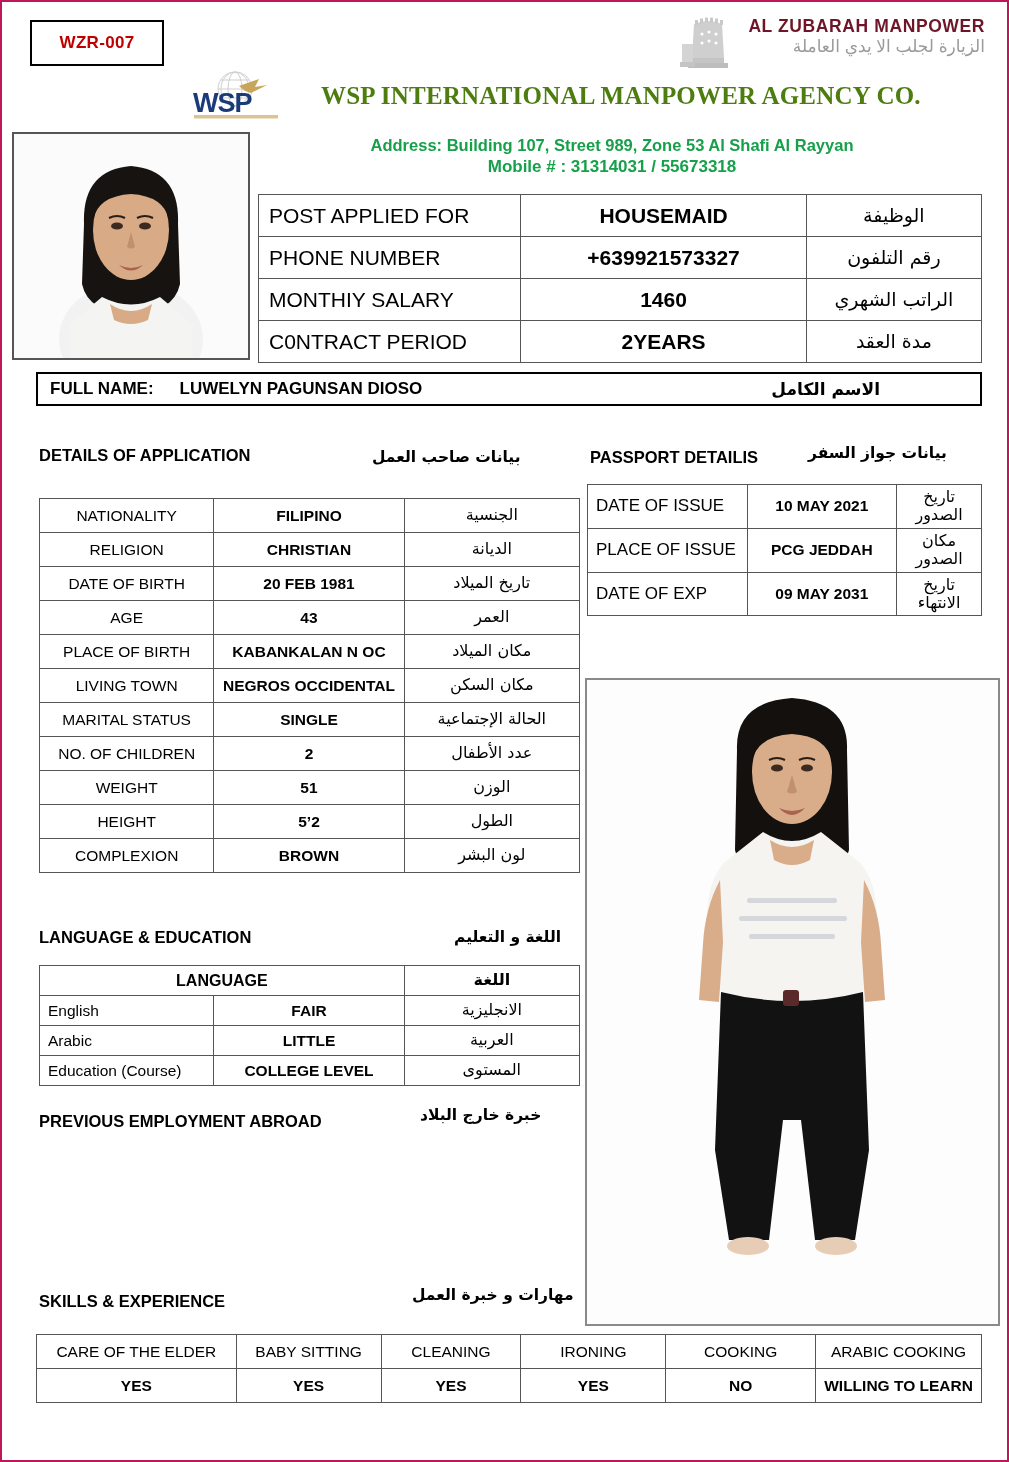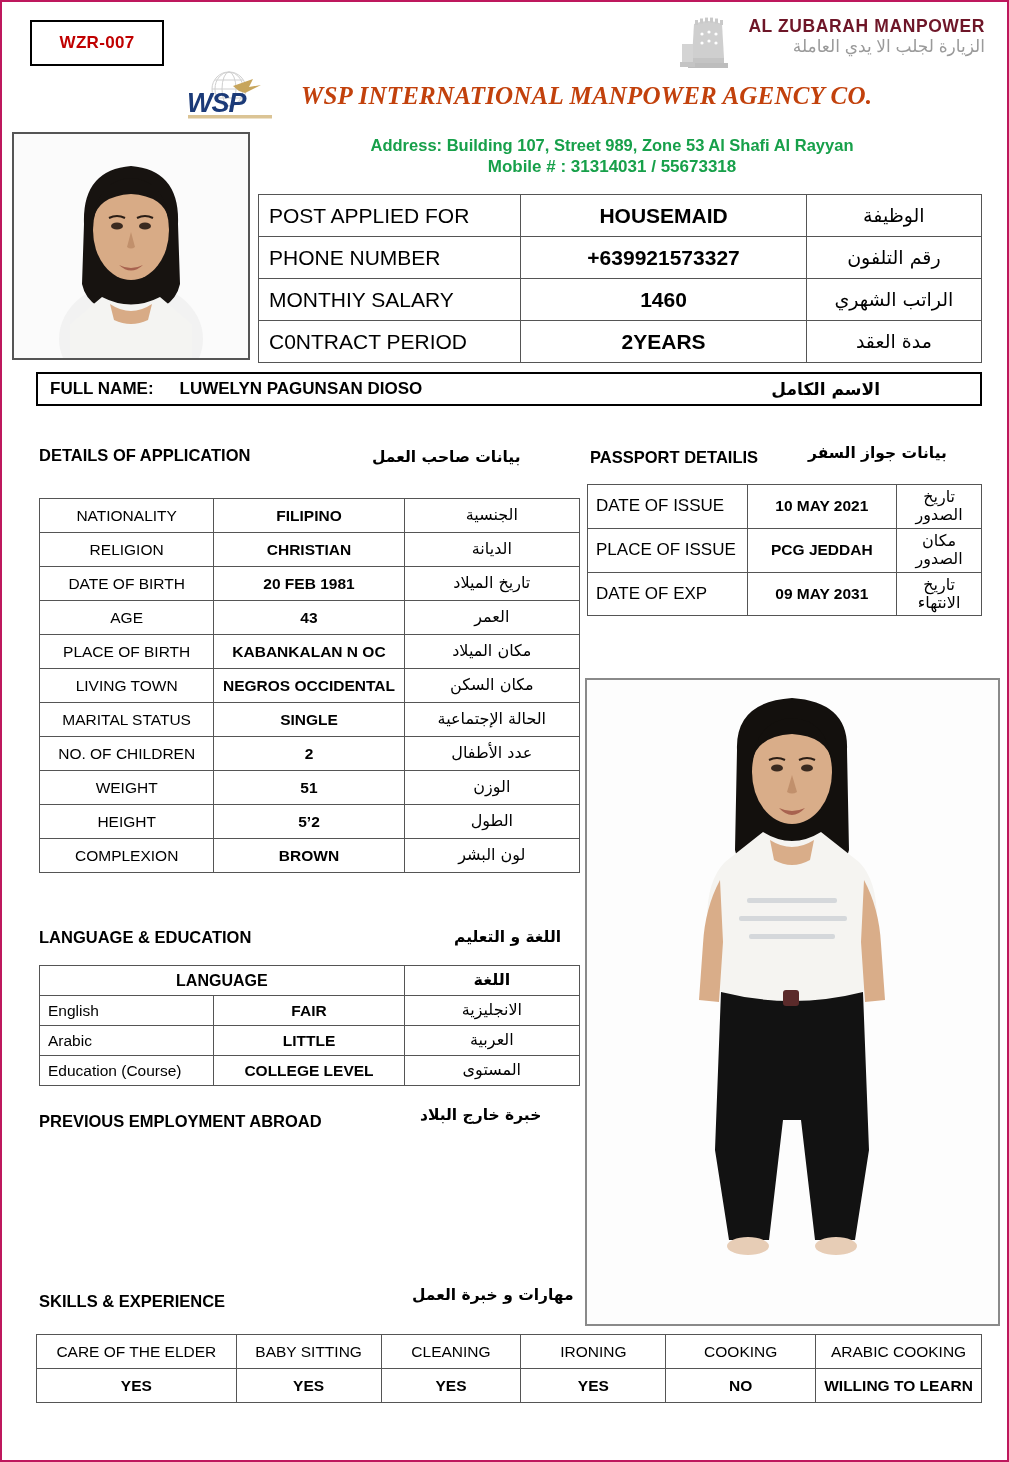--- a/index.html
+++ b/index.html
@@ -41,27 +41,27 @@
     color: #6e1628; font-weight: bold; font-size: 17.5px; letter-spacing: .6px;
     font-family: "Liberation Sans", sans-serif;
   }
   .zubarah-ar {
     color: #9a9a9a; font-size: 17px; direction: rtl;
     font-family: Liberation Sans, sans-serif;
   }
   .tower { width: 62px; height: 58px; position: relative; }
 
   .wsp-row {
-    position: absolute; left: 181px; top: 68px;
-    display: flex; align-items: center; gap: 0; font-style: italic;
+    position: absolute; left: 187px; top: 68px;
+    display: flex; align-items: center; gap: 14px;
   }
   .wsp-logo { position: relative; width: 118px; height: 52px; }
   .wsp-title {
     font-family: "Liberation Serif", serif;
-    font-size: 25px; font-weight: bold; color: #c2410c; letter-spacing: .2px;
+    font-size: 25px; font-weight: bold; color: #4d7c0f; letter-spacing: .2px;
     white-space: nowrap;
   }
 
   .addr {
     position: absolute; left: 260px; top: 132px; width: 700px;
     text-align: center; color: #17a04a;
     font-weight: bold; line-height: 1.35;
   }
   .addr .l1 { font-size: 16.5px; }
   .addr .l2 { font-size: 17px; }

